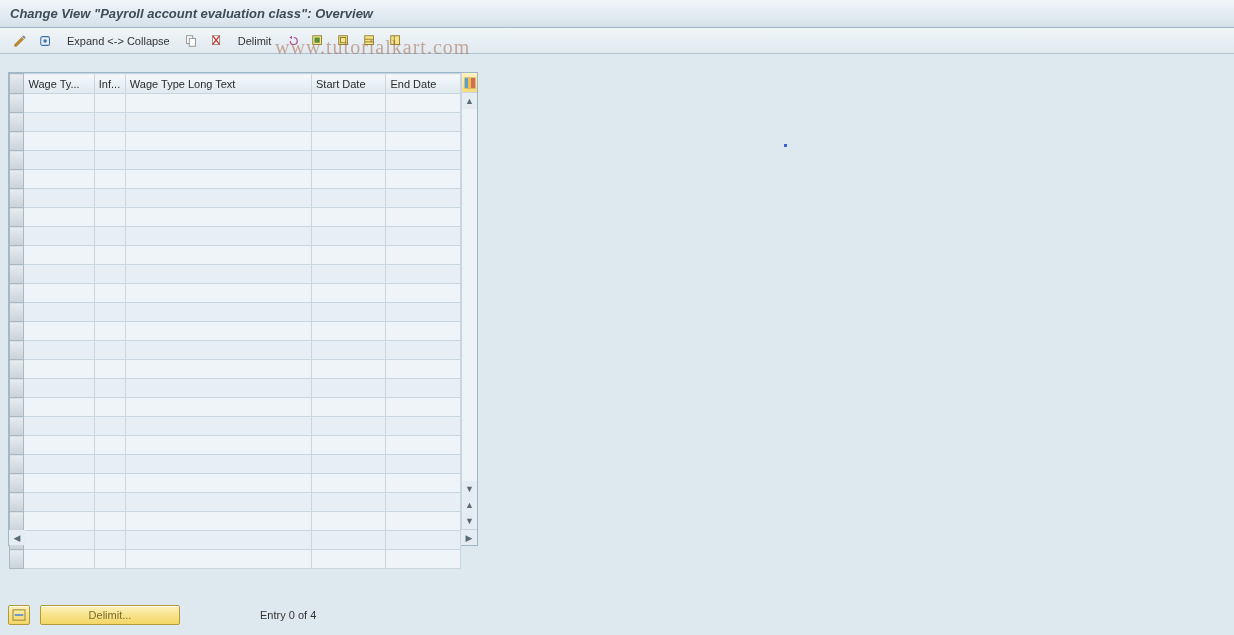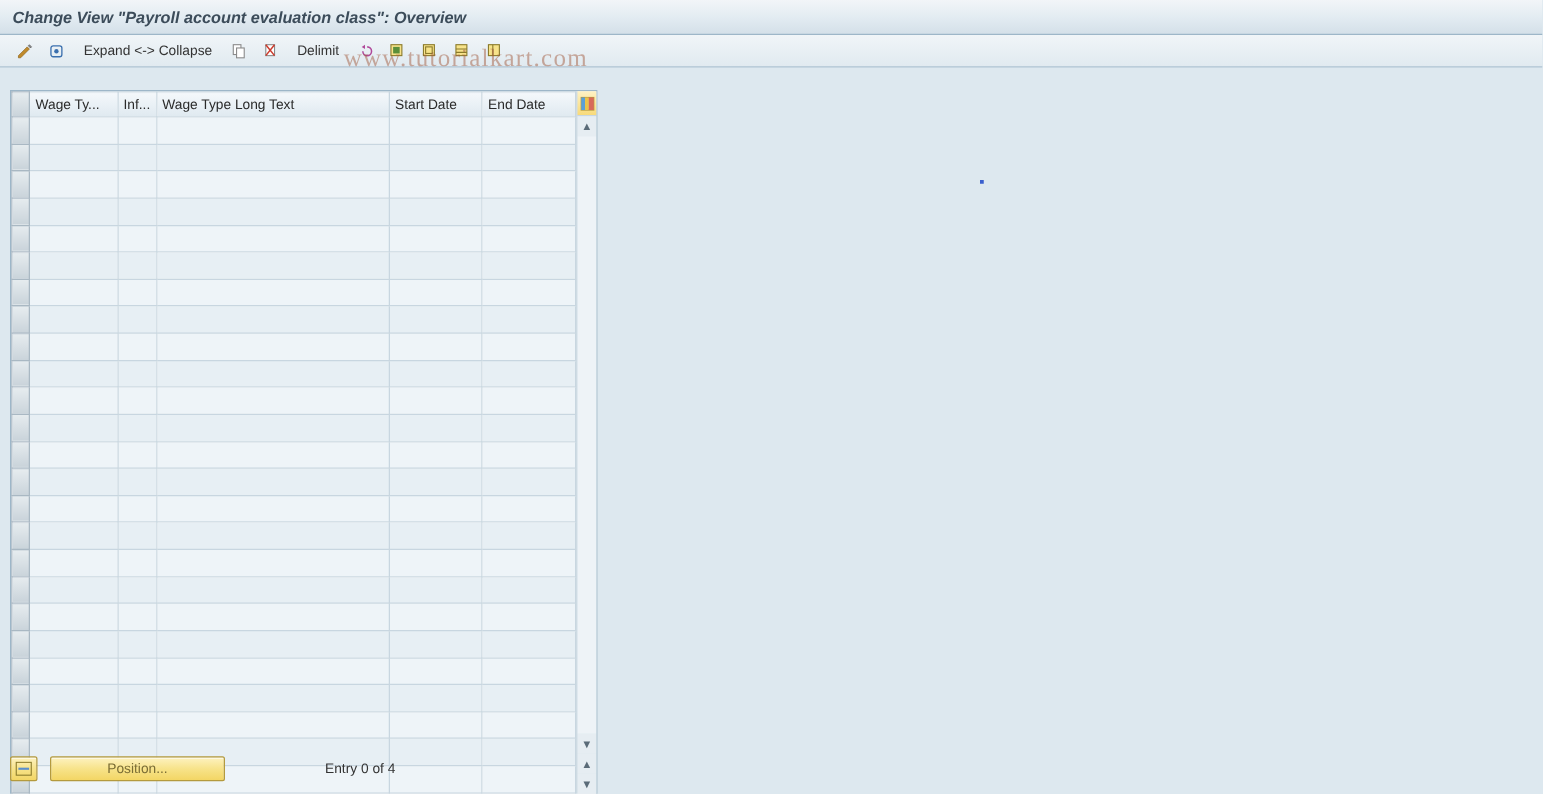--- a/index.html
+++ b/index.html
@@ -59,21 +59,21 @@
 
   
   .table-shell {
     width: 470px;
     border: 1px solid #9db6c8;
     background: #fff;
   }
   .table-wrap {
     display: flex;
     flex-direction: row;
-    height: 562px;
+    height: 456px;
   }
   .grid {
     border-collapse: collapse;
     table-layout: fixed;
     width: 452px;
   }
   .grid th, .grid td {
     border: 1px solid #c8d6e0;
     height: 19px;
     padding: 0 4px;
@@ -500,20 +500,20 @@
     </div>
   </div>
 
   <div class="footer">
     <span class="ft-btn small">
       <svg width="14" height="12" viewBox="0 0 16 14">
           <rect x="1" y="1" width="14" height="12" fill="none" stroke="#8a7a2a"></rect>
           <rect x="3" y="6" width="10" height="2" fill="#5a8fce"></rect>
         </svg>
     </span>
-    <span class="ft-btn mid">Position...</span>
+    <span class="ft-btn mid">Delimit...</span>
     <span class="ft-text">Entry 0 of 4</span>
   </div>
 
 </div>
 
 <div class="wm">www.tutorialkart.com</div>
 <div class="accent-dot"></div>
 
 </body></html>

